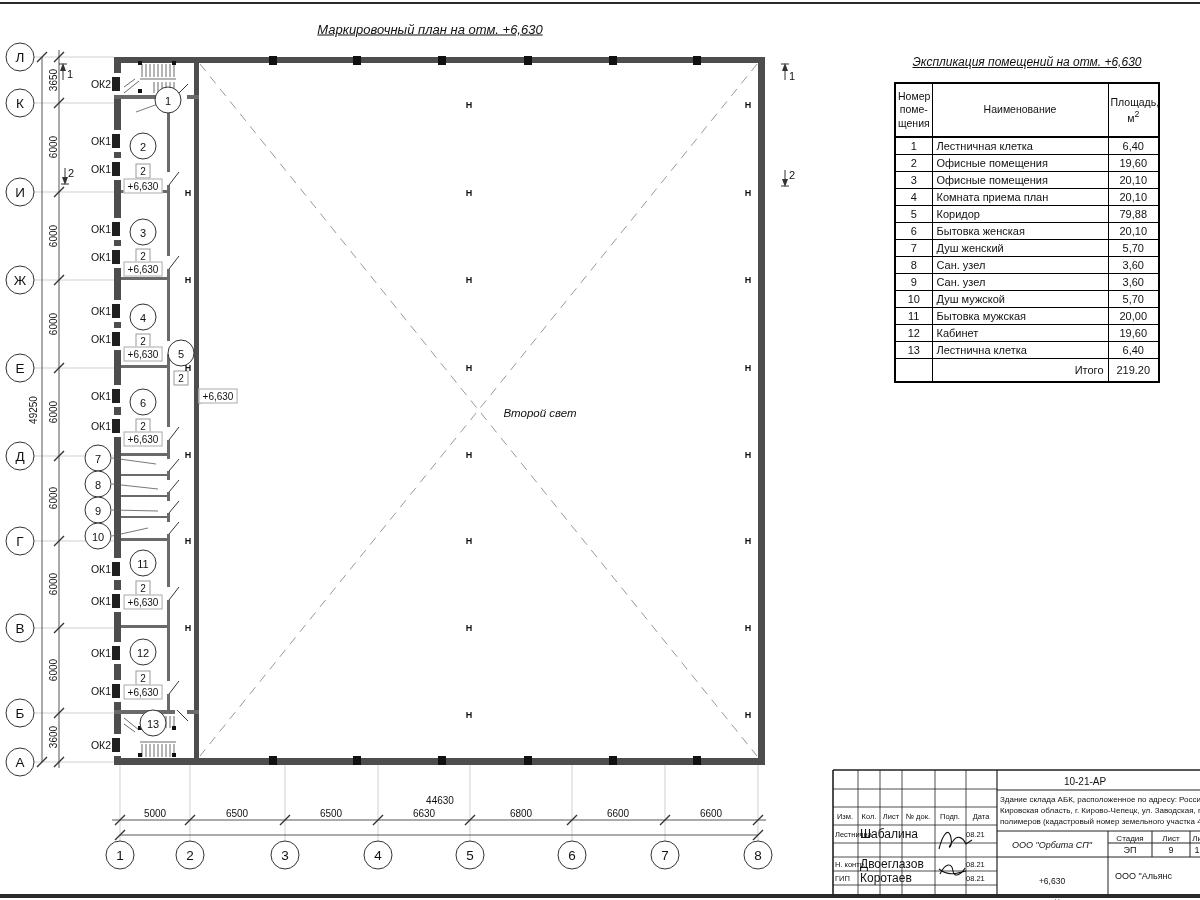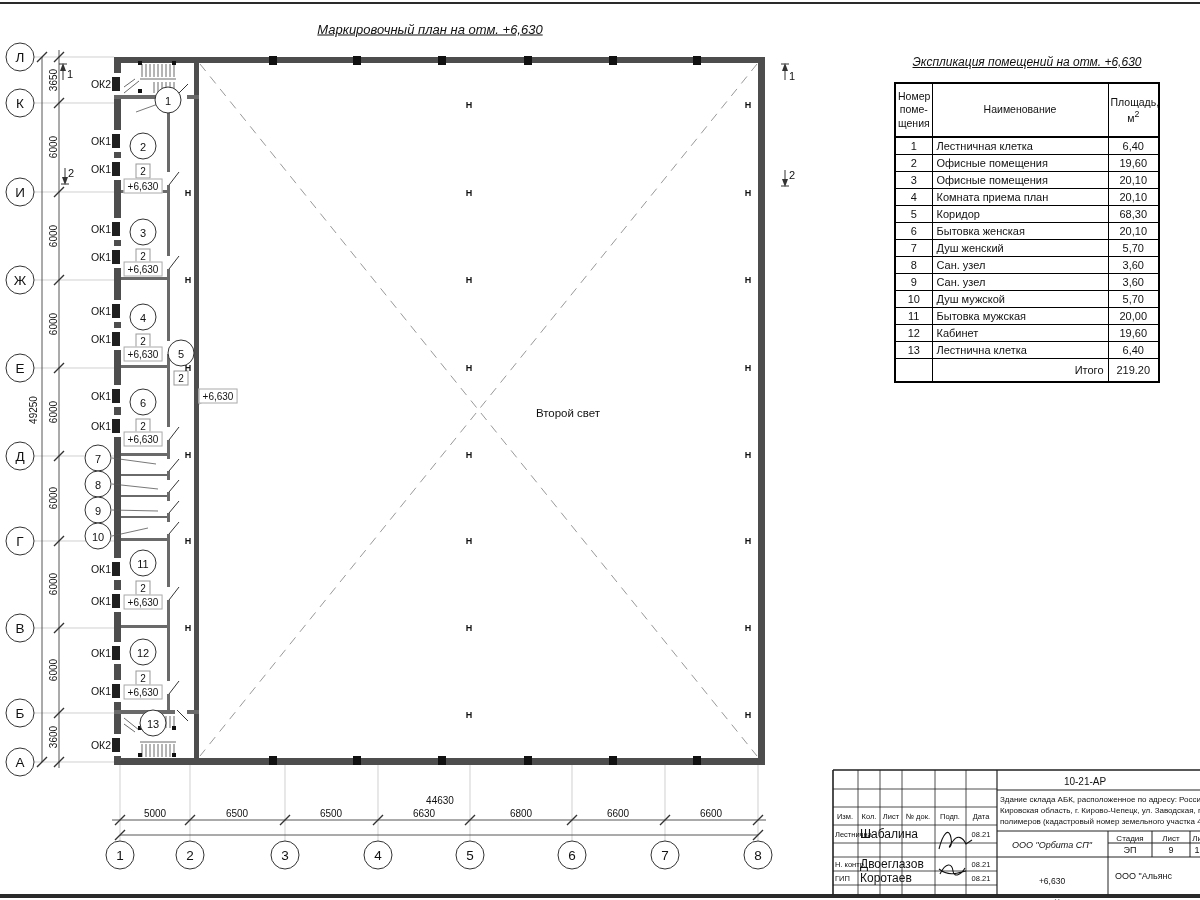--- a/index.html
+++ b/index.html
@@ -18,36 +18,36 @@
   .vdim{transform:translate(-50%,-50%) rotate(-90deg)}
   .ok{font-size:10.5px;white-space:nowrap;transform:translate(-100%,-50%)}
   .tbox{width:13px;height:13px;border:1px solid #999;background:#fff;display:flex;
     align-items:center;justify-content:center;font-size:10px}
   .elev{border:1px solid #aaa;background:#fff;font-size:10px;line-height:13px;padding:0 3px;white-space:nowrap}
   .hmark{font-size:9px;font-weight:bold}
   .seclbl{font-size:11px}
   .title-it{font-style:italic;text-decoration:underline;white-space:nowrap}
   #plan-title{left:430px;top:29px;font-size:13px}
   #expl-title{left:1027px;top:62px;font-size:12px}
-  #second-light{left:568px;top:413px;font-size:11.5px;white-space:nowrap}
+  #second-light{left:540px;top:413px;font-style:italic;font-size:11.5px;white-space:nowrap}
   table#expl{position:absolute;left:894px;top:82px;width:264px;border-collapse:collapse;
     table-layout:fixed;background:#fff;border:2px solid #000}
   #expl th,#expl td{border:1px solid #000;font-weight:normal;overflow:hidden}
   #expl thead th{border-bottom:2px solid #000;font-size:10.5px;line-height:1.25;height:52px;
     vertical-align:middle;padding:0 2px}
   #expl tbody td{height:16px;font-size:11px;padding:0 4px;line-height:16px}
   #expl td.c,#expl th.c{text-align:center}
   #expl td.l{text-align:left}
   #expl td.r{text-align:right}
   #expl tr.total td{height:22px}
   .tb{font-size:7.5px;white-space:nowrap}
   .tb-addr{font-size:8px;white-space:nowrap;transform:translateY(-50%)}
   .tb-role{position:absolute;left:835px;font-size:7.5px;transform:translateY(-50%);white-space:nowrap}
   .tb-name{position:absolute;left:860px;font-size:12px;transform:translateY(-50%);white-space:nowrap}
-  .tb-date{position:absolute;left:966px;width:30px;text-align:center;font-size:7.5px;
+  .tb-date{position:absolute;left:966px;width:30px;font-size:7.5px;
     transform:translateY(-50%)}
   #doc-number{left:1085px;top:781px;font-size:10px}
   #tb-org{left:1052px;top:845px;font-size:9px;font-style:italic;white-space:nowrap}
   #tb-stage-l{left:1130px;top:838px;font-size:8px}
   #tb-sheet-l{left:1171px;top:838px;font-size:8px}
   #tb-sheets-l{left:1197px;top:838px;font-size:8px}
   #tb-stage-v{left:1130px;top:850px;font-size:9px}
   #tb-sheet-v{left:1171px;top:850px;font-size:9px}
   #tb-sheets-v{left:1197px;top:850px;font-size:9px}
   #tb-plan1{left:1052px;top:904px;font-size:13px;white-space:nowrap}
@@ -401,21 +401,21 @@
           <td class="c">20,10</td>
         </tr>
         <tr>
           <td class="c">4</td>
           <td class="l">Комната приема план</td>
           <td class="c">20,10</td>
         </tr>
         <tr>
           <td class="c">5</td>
           <td class="l">Коридор</td>
-          <td class="c">68,30</td>
+          <td class="c">79,88</td>
         </tr>
         <tr>
           <td class="c">6</td>
           <td class="l">Бытовка женская</td>
           <td class="c">20,10</td>
         </tr>
         <tr>
           <td class="c">7</td>
           <td class="l">Душ женский</td>
           <td class="c">5,70</td>

